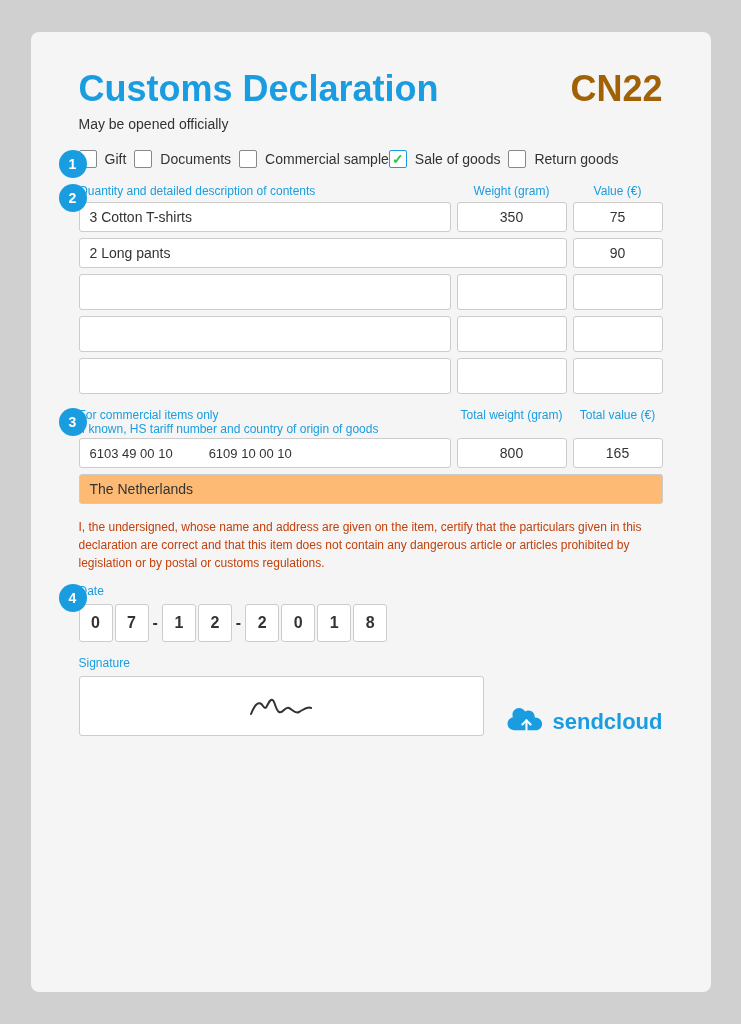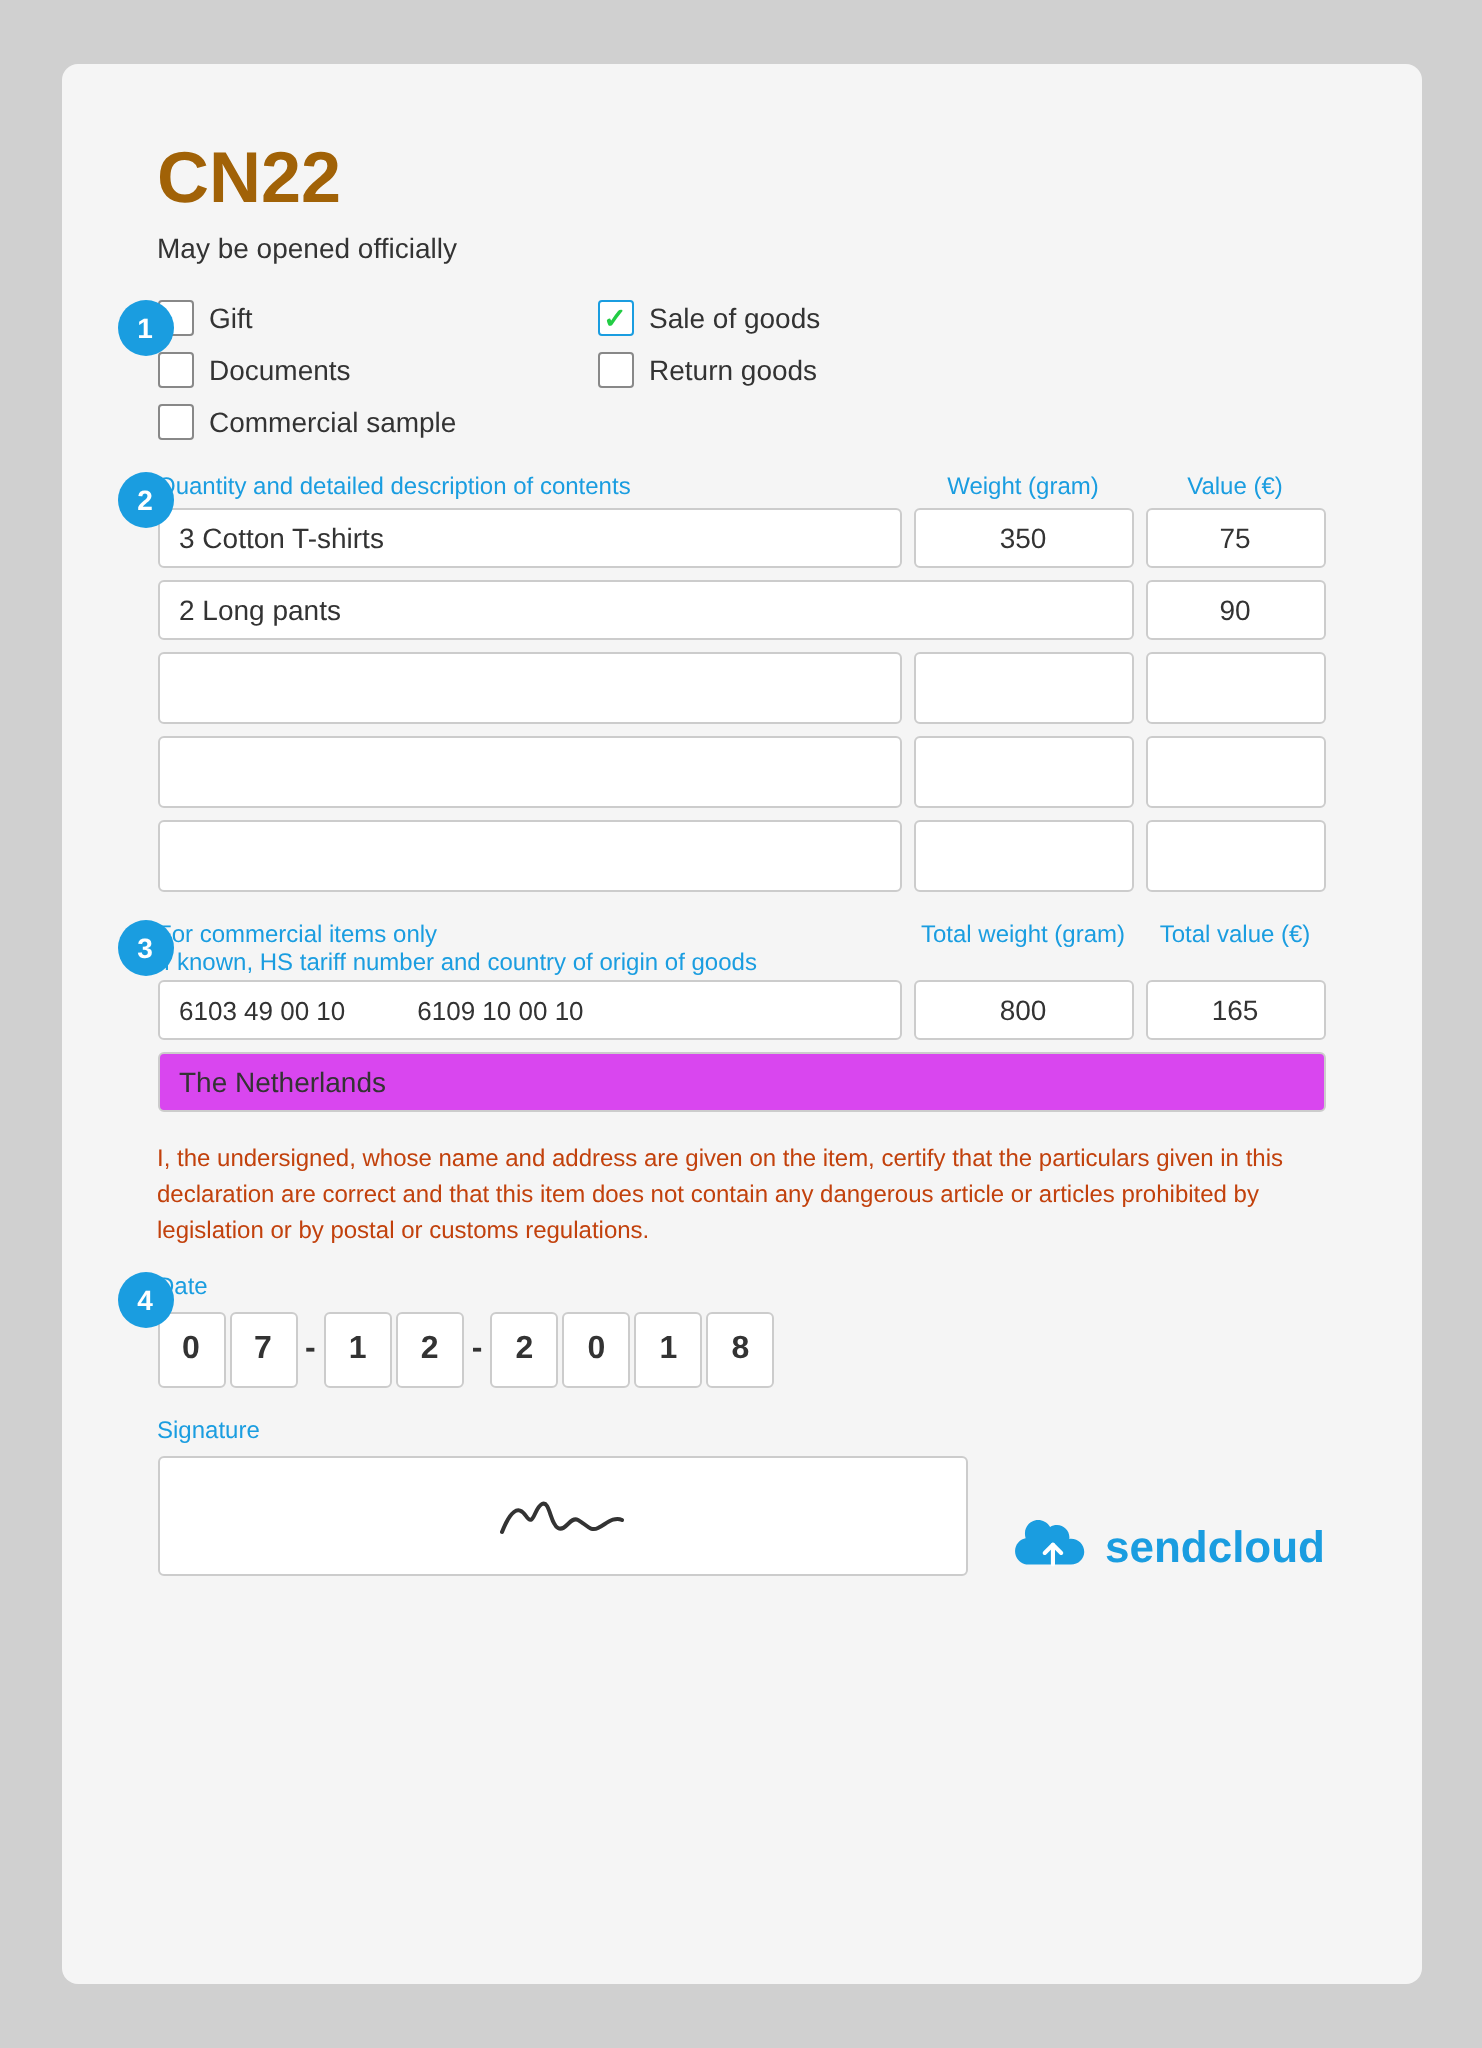--- a/index.html
+++ b/index.html
@@ -61,21 +61,21 @@
     }
     
     .checkboxes-area {
       display: flex;
       flex-wrap: wrap;
       gap: 6px 0;
       margin-bottom: 16px;
     }
     .checkbox-col {
       display: flex;
-      flex-direction: column;
+      flex-direction: row;
       gap: 8px;
       min-width: 220px;
     }
     .checkbox-item {
       display: flex;
       align-items: center;
       gap: 8px;
       font-size: 14px;
       color: #333;
     }
@@ -157,21 +157,21 @@
       font-size: 13px;
       color: #333;
       display: flex;
       align-items: center;
       gap: 36px;
     }
     .origin-field {
       flex: 1;
       border: 1.5px solid #ccc;
       border-radius: 3px;
-      background: #d946ef;
+      background: #fdba74;
       padding: 6px 10px;
       font-size: 14px;
       color: #333;
     }
     
     .declaration-text {
       font-size: 12px;
       color: #c2410c;
       line-height: 1.5;
       margin-bottom: 12px;
@@ -245,20 +245,21 @@
       width: 40px;
       height: 28px;
     }
   </style>
 </head>
 <body>
 
 <div class="page">
 
   <div class="header-row">
+    <span class="title">Customs Declaration</span>
     <span class="cn22">CN22</span>
   </div>
   <div class="subtitle">May be opened officially</div>
 
   <div class="section">
     <div class="section-badge">1</div>
     <div class="checkboxes-area">
       <div class="checkbox-col">
         <div class="checkbox-item">
           <div class="checkbox-box"></div>

